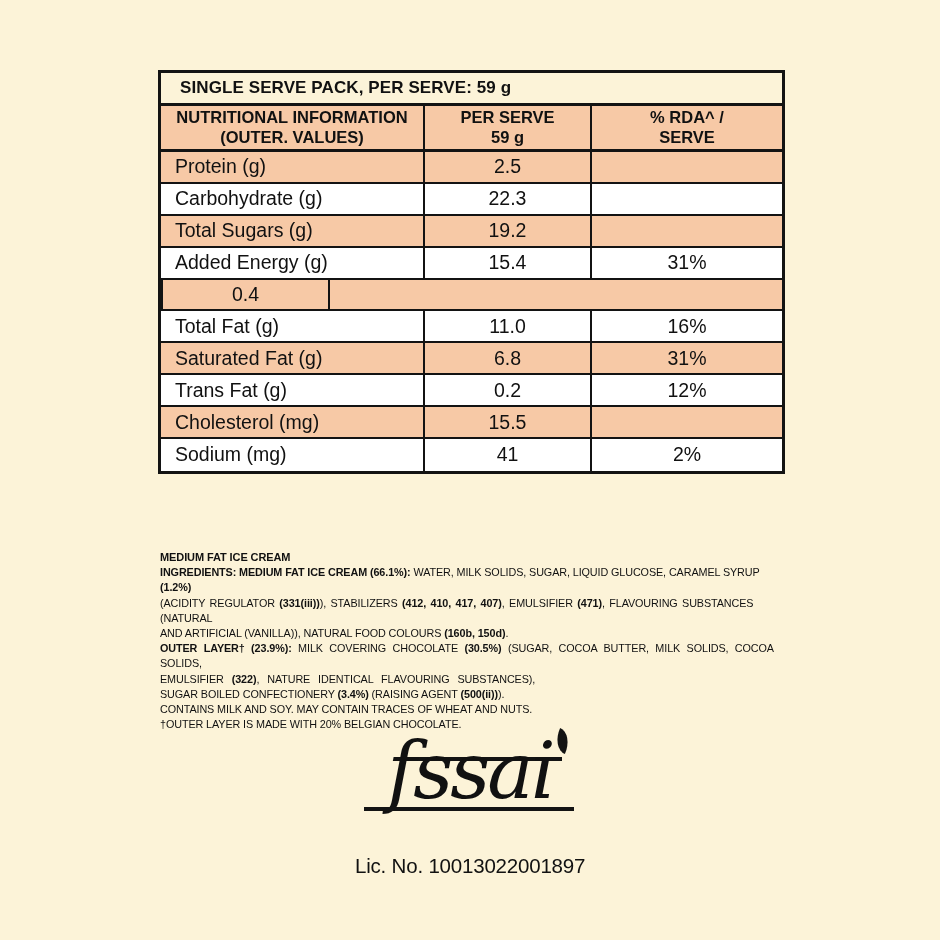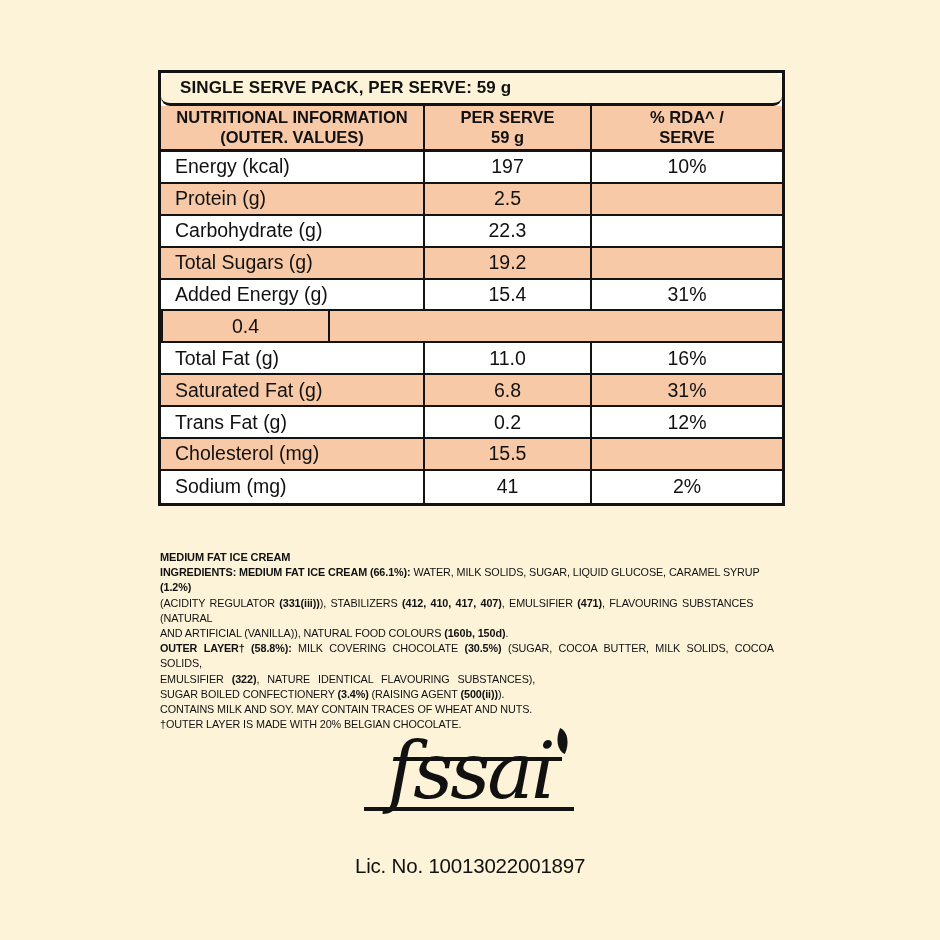--- a/index.html
+++ b/index.html
@@ -14,21 +14,21 @@
   .sheet { position:absolute; inset:0; }
 
   
   .ntable {
     position:absolute; left:158px; top:70px; width:627px;
     border:3px solid #131313; background:#fff;
   }
   .title-row {
     height:33px; background:#fcf3d8; border-bottom:3px solid #131313;
     display:flex; align-items:center; padding-left:19px;
-    font-size:17px; font-weight:bold; letter-spacing:0.1px;border-radius:9px;
+    font-size:17px; font-weight:bold; letter-spacing:0.1px;
   }
   .header-row {
     display:flex; background:#f7c9a6; border-bottom:3px solid #131313;
   }
   .header-row .hc {
     display:flex; flex-direction:column; align-items:center; justify-content:center;
     height:43px; font-size:16.5px; font-weight:bold; line-height:1.18; text-align:center;
   }
   .hc.c2, .hc.c3, .cell.c2, .cell.c3 { border-left:2.5px solid #131313; }
   .c1 { width:262px; }
@@ -100,25 +100,20 @@
       <div class="hc c2">
         <span>PER SERVE</span>
         <span>59 g</span>
       </div>
       <div class="hc c3">
         <span>% RDA^ /</span>
         <span>SERVE</span>
       </div>
     </div>
 
-    <div class="nrow">
-      <div class="cell c1">Energy (kcal)</div>
-      <div class="cell c2">197</div>
-      <div class="cell c3">10%</div>
-    </div>
     <div class="nrow alt">
       <div class="cell c1">Protein (g)</div>
       <div class="cell c2">2.5</div>
       <div class="cell c3"></div>
     </div>
     <div class="nrow">
       <div class="cell c1">Carbohydrate (g)</div>
       <div class="cell c2">22.3</div>
       <div class="cell c3"></div>
     </div>
@@ -162,21 +157,21 @@
       <div class="cell c3">2%</div>
     </div>
   </div>
 
   <div class="ingredients">
     <div class="ing-title">MEDIUM FAT ICE CREAM</div>
     <div class="ing-lines">
         <div class="ing-line"><b>INGREDIENTS: MEDIUM FAT ICE CREAM (66.1%):</b><span> WATER, MILK SOLIDS, SUGAR, LIQUID GLUCOSE, CARAMEL SYRUP </span><b>(1.2%)</b></div>
         <div class="ing-line"><span>(ACIDITY REGULATOR </span><b>(331(iii))</b><span>), STABILIZERS </span><b>(412, 410, 417, 407)</b><span>, EMULSIFIER </span><b>(471)</b><span>, FLAVOURING SUBSTANCES (NATURAL</span></div>
         <div class="ing-line"><span>AND ARTIFICIAL (VANILLA)), NATURAL FOOD COLOURS </span><b>(160b, 150d)</b><span>.</span></div>
-        <div class="ing-line"><b>OUTER LAYER† (58.8%):</b><span> MILK COVERING CHOCOLATE </span><b>(30.5%)</b><span> (SUGAR, COCOA BUTTER, MILK SOLIDS, COCOA SOLIDS,</span></div>
+        <div class="ing-line"><b>OUTER LAYER† (23.9%):</b><span> MILK COVERING CHOCOLATE </span><b>(30.5%)</b><span> (SUGAR, COCOA BUTTER, MILK SOLIDS, COCOA SOLIDS,</span></div>
         <div class="ing-line"><span>EMULSIFIER </span><b>(322)</b><span>, NATURE IDENTICAL FLAVOURING SUBSTANCES),</span></div>
         <div class="ing-line"><span>SUGAR BOILED CONFECTIONERY </span><b>(3.4%)</b><span> (RAISING AGENT </span><b>(500(ii))</b><span>).</span></div>
         <div class="ing-line"><span>CONTAINS MILK AND SOY. MAY CONTAIN TRACES OF WHEAT AND NUTS.</span></div>
         <div class="ing-line"><span>†OUTER LAYER IS MADE WITH 20% BELGIAN CHOCOLATE.</span></div>
       </div>
   </div>
 
   <div class="fssai-wrap">
     <div class="fssai-logo">
       <div class="fssai-bar-top"></div>

